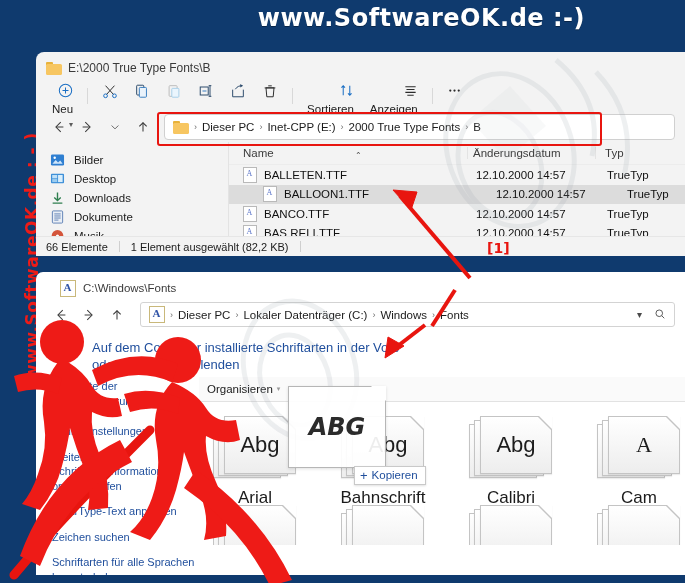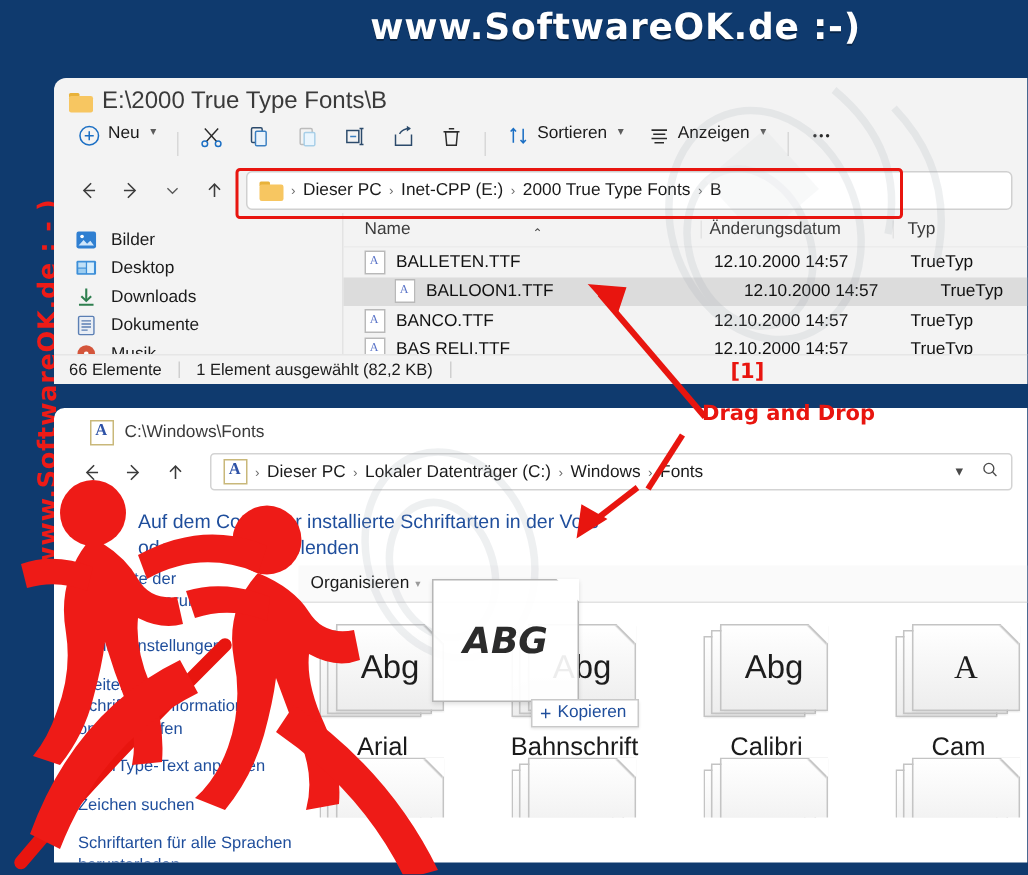--- a/index.html
+++ b/index.html
@@ -5,21 +5,21 @@
   html,body{margin:0;padding:0;}
   body{
     width:685px;height:583px;overflow:hidden;position:relative;
     background:#123a6b;
     font-family:"Liberation Sans","DejaVu Sans",sans-serif;
     -webkit-font-smoothing:antialiased;
   }
   .root{position:absolute;inset:0;background:#0f3a6e;}
 
   
-  .banner{position:absolute;left:0;top:0;width:586px;height:40px;background:#0f3a6e;}
+  .banner{position:absolute;left:11px;top:0;width:586px;height:40px;background:#0f3a6e;}
   .banner-text{
     position:absolute;right:12px;top:4px;
     color:#ffffff;font-size:24px;font-weight:bold;letter-spacing:.5px;
     font-family:"DejaVu Sans",sans-serif;
     text-shadow:0 1px 0 rgba(0,0,0,.35);
   }
   
   .vert-wm{
     position:absolute;left:-78px;top:260px;width:220px;
     transform:rotate(-90deg);transform-origin:center center;
@@ -30,24 +30,24 @@
 
   
   .win1{
     position:absolute;left:36px;top:52px;width:649px;height:204px;
     background:#f3f3f3;border-top-left-radius:8px;overflow:hidden;
   }
   .w1-title{height:24px;display:flex;align-items:center;gap:6px;padding:4px 0 0 10px;}
   .folder-ico{width:16px;height:13px;position:relative;flex:none;}
   .folder-ico:before{content:"";position:absolute;left:0;top:0;width:7px;height:3px;background:#e8b23a;border-radius:1px 1px 0 0;}
   .folder-ico:after{content:"";position:absolute;left:0;top:2.5px;width:16px;height:10.5px;background:#f7c661;border-radius:1.5px;}
-  .w1-title span{font-size:16px;color:#3a3a3a;}
+  .w1-title span{font-size:12px;color:#3a3a3a;}
 
   .w1-toolbar{height:32px;display:flex;align-items:center;padding:0 8px;gap:0;}
-  .tb-btn{height:26px;display:flex;align-items:flex-start;gap:5px;padding:0 8px;border-radius:4px;color:#1b1b1b;font-size:11.5px;}
+  .tb-btn{height:26px;display:flex;align-items:flex-end;gap:5px;padding:0 8px;border-radius:4px;color:#1b1b1b;font-size:11.5px;flex-direction:column;}
   .tb-sep{width:1px;height:16px;background:#d8d8d8;margin:0 6px;}
   .icn{display:inline-block;line-height:0;}
   .chev{font-size:8px;color:#5c5c5c;margin-left:2px;}
 
   .w1-addr{height:30px;display:flex;align-items:center;padding:0 10px;gap:2px;}
   .nav-ico{width:26px;height:24px;display:flex;align-items:center;justify-content:center;color:#3c3c3c;font-size:14px;}
   .nav-ico.dim{color:#9a9a9a;}
   .crumbbox{
     flex:1;height:24px;background:#fff;border:1px solid #d0d0d0;border-radius:4px;
     display:flex;align-items:center;padding:0 8px;gap:5px;margin-left:6px;position:relative;
@@ -584,21 +584,20 @@
                 <div class="sheet s2"></div>
                 <div class="sheet s1"></div>
               </div>
             </div>
         </div>
       </div>
     </div>
   </div>
 
   <div class="ann-1">[1]</div>
-  <div class="ann-dd">Drag and Drop</div>
 
   <svg class="wm-svg" viewBox="0 0 685 583">
     <g fill="none" stroke="#9aa4ad" stroke-width="5">
       <ellipse cx="510" cy="150" rx="62" ry="78" transform="rotate(-20 510 150)"></ellipse>
       <ellipse cx="500" cy="165" rx="40" ry="54" transform="rotate(-20 500 165)"></ellipse>
       <ellipse cx="300" cy="370" rx="55" ry="70" transform="rotate(-18 300 370)"></ellipse>
       <ellipse cx="295" cy="380" rx="34" ry="46" transform="rotate(-18 295 380)"></ellipse>
       <path d="M556 60 q48 40 36 96"></path>
       <path d="M596 72 q42 44 28 104"></path>
     </g>

